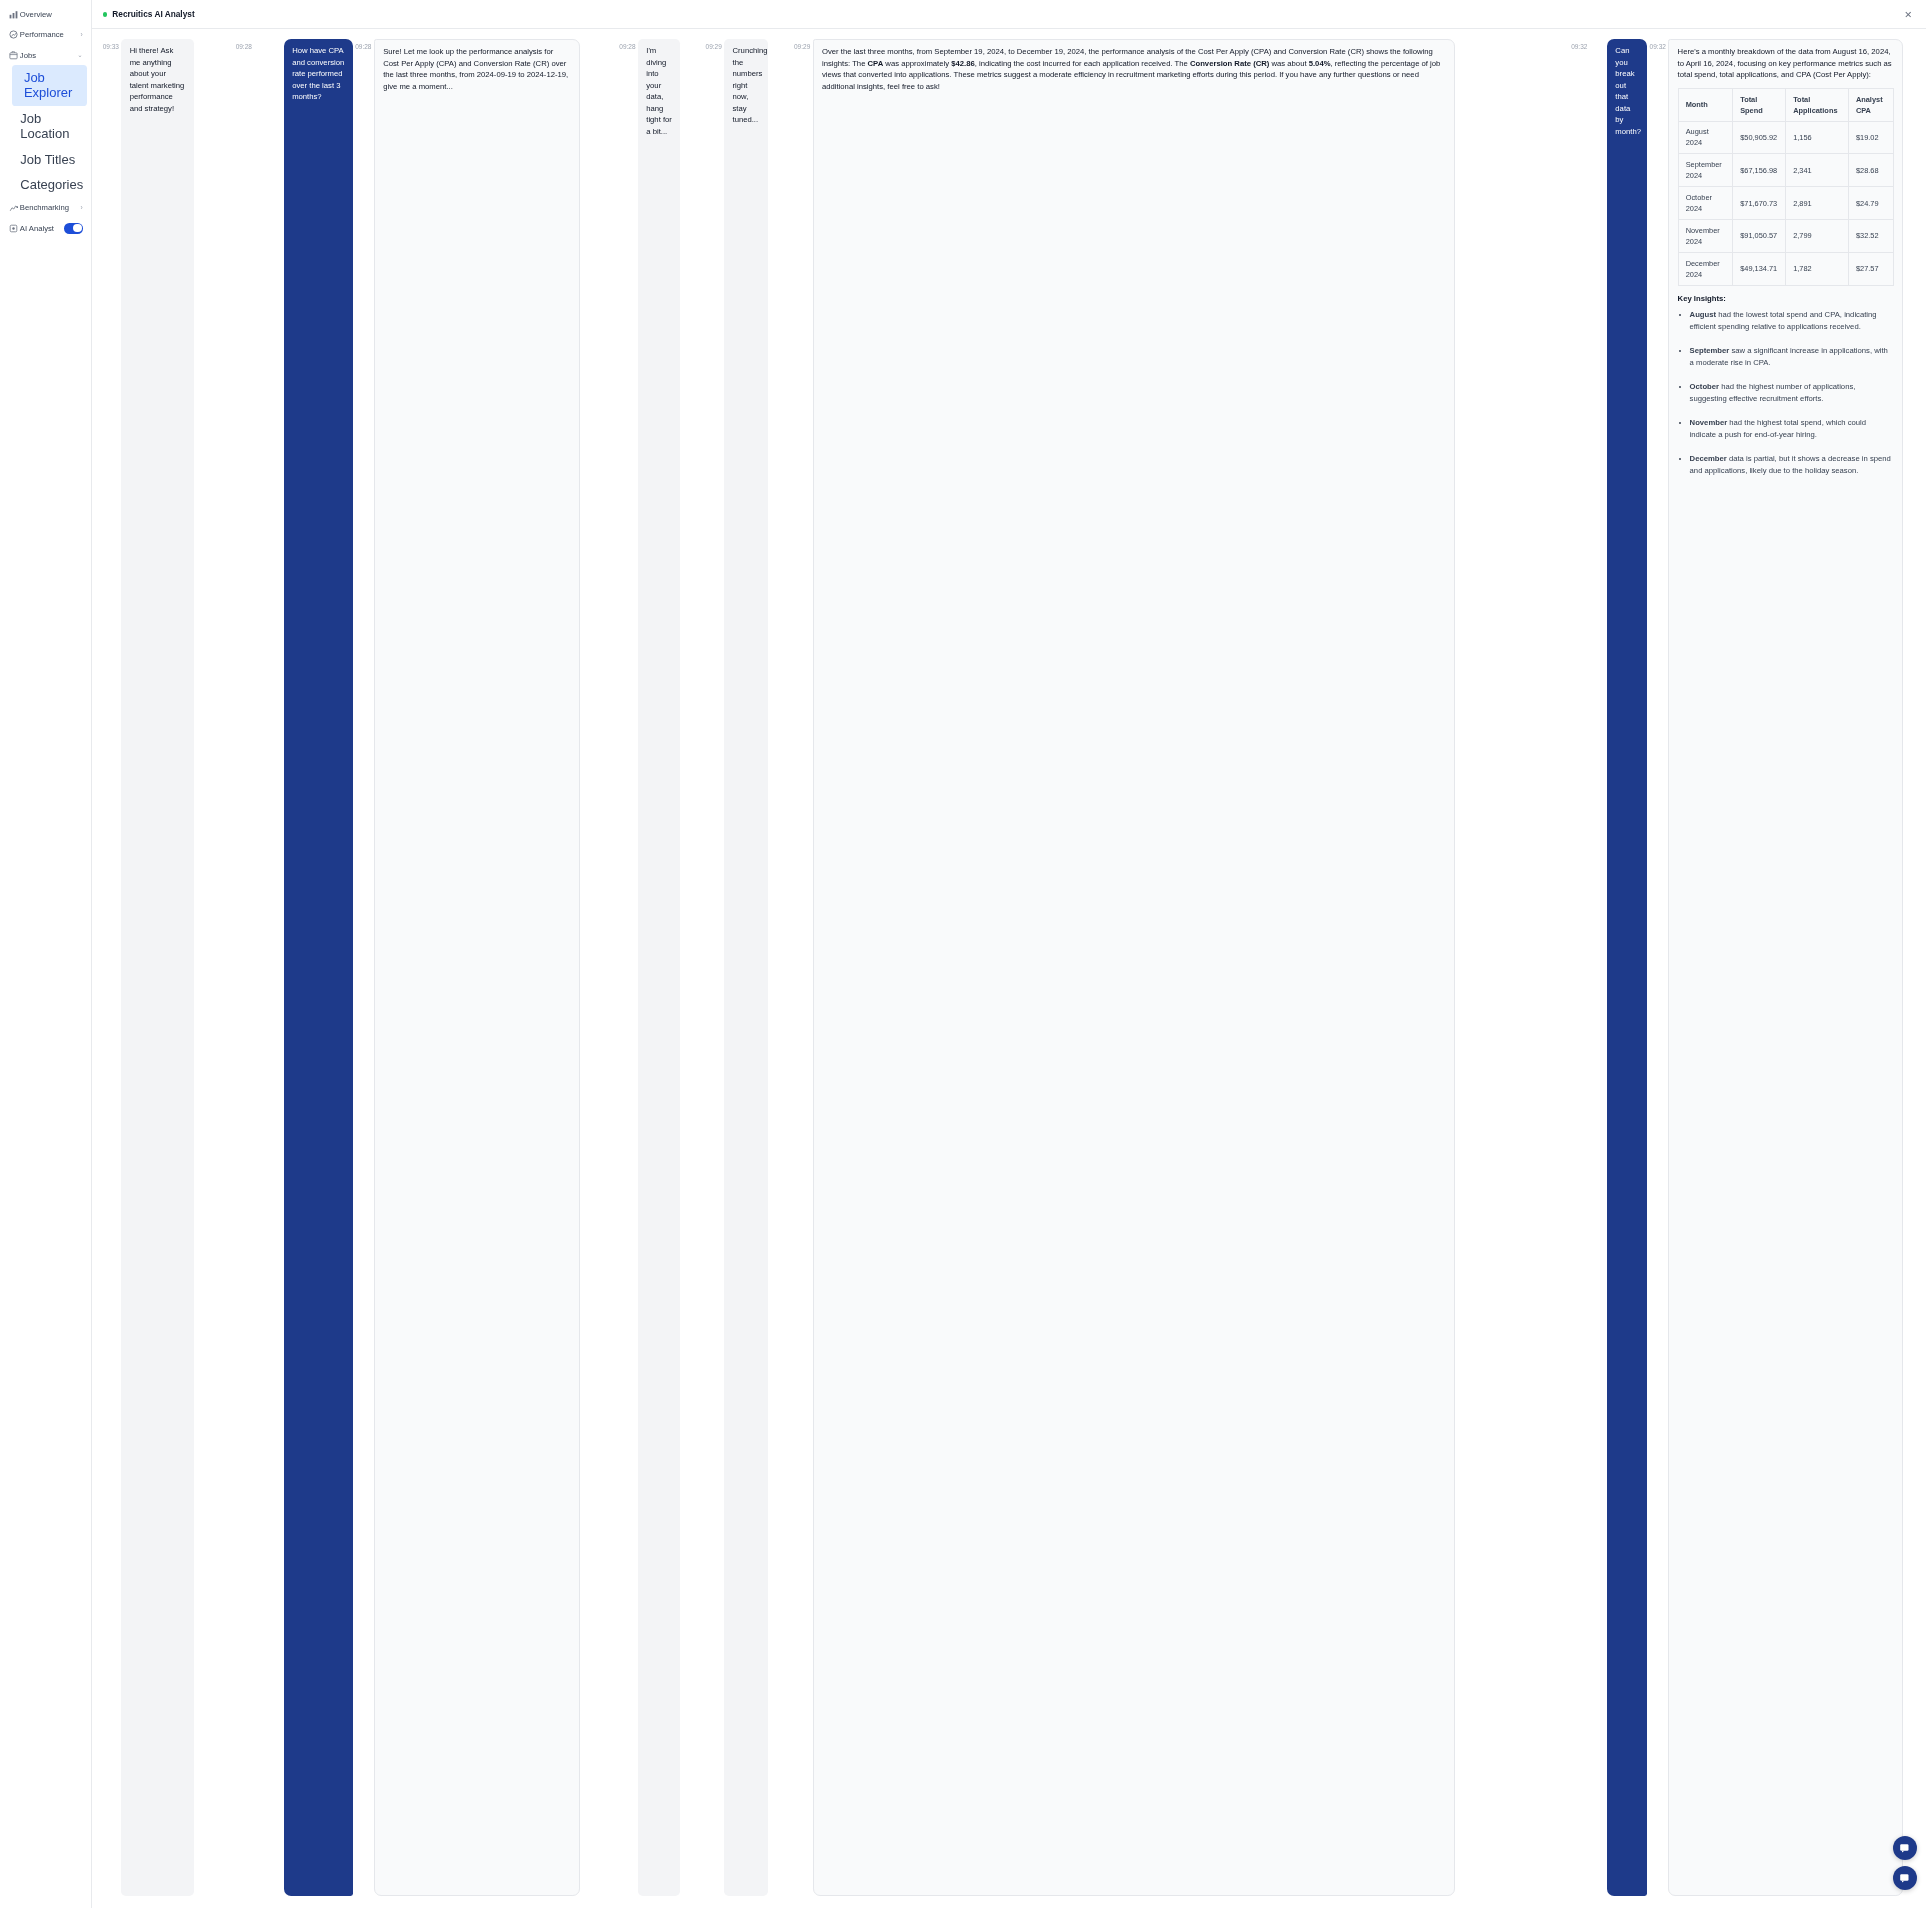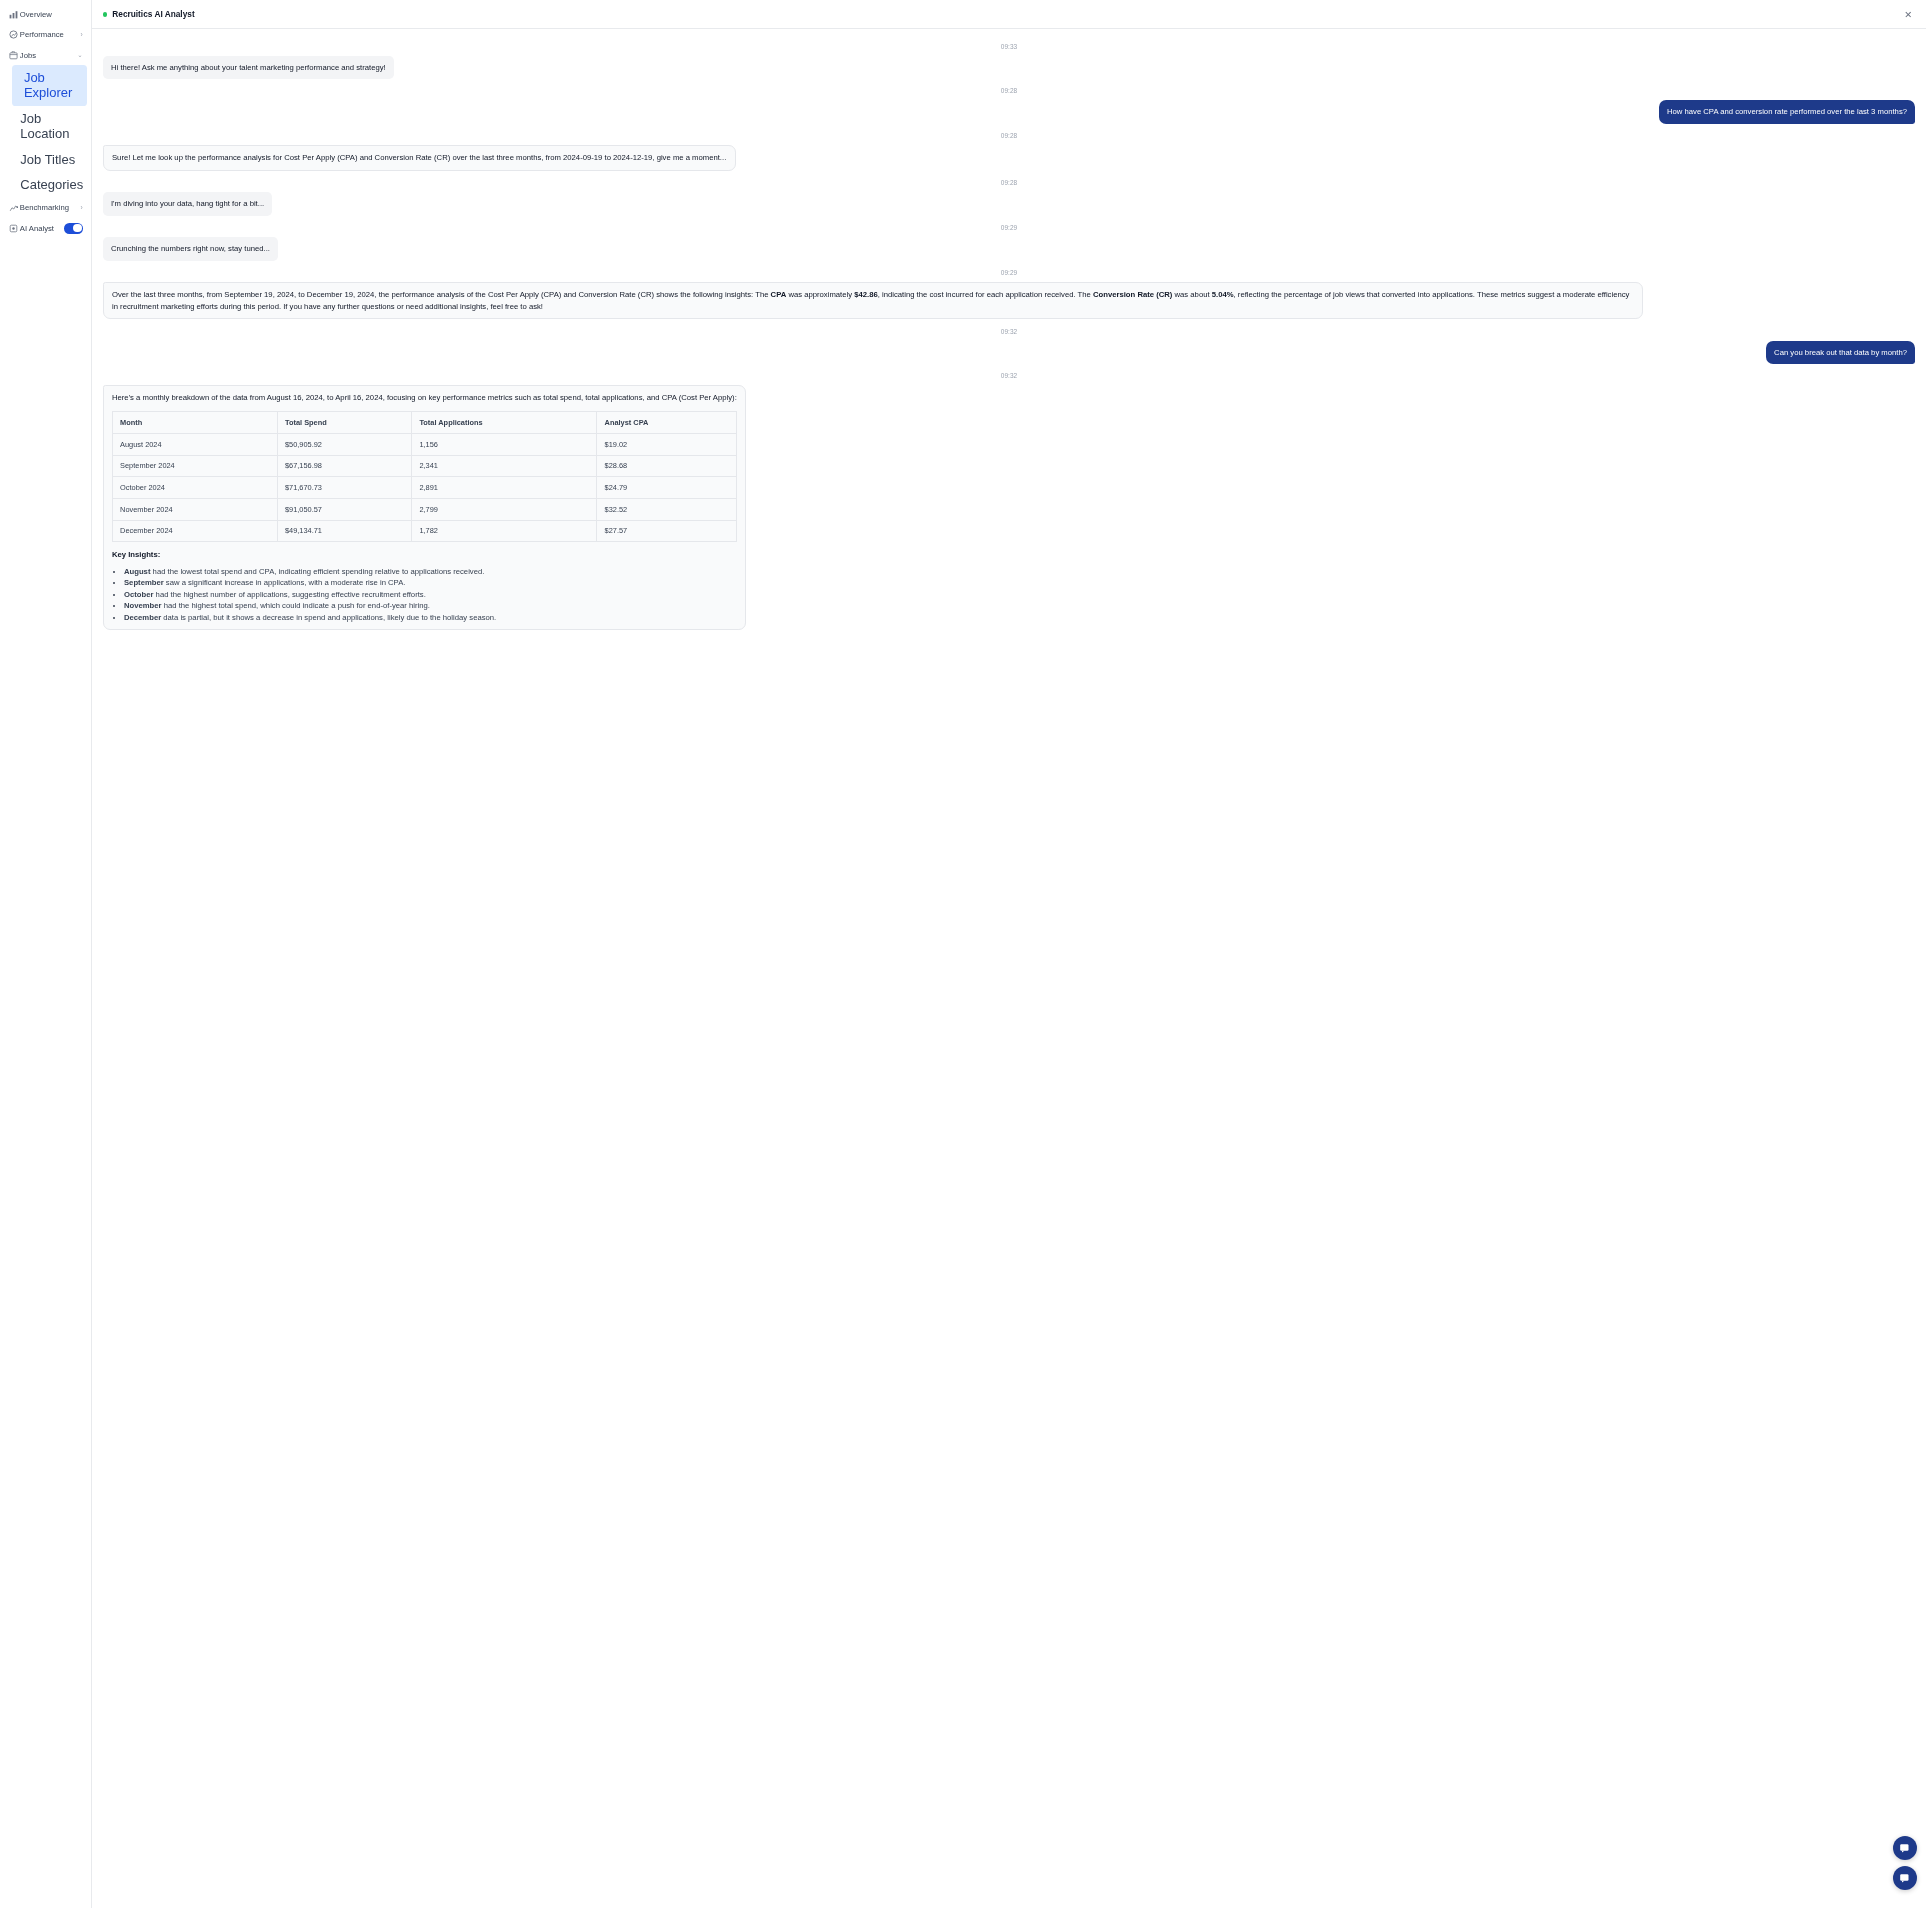--- a/index.html
+++ b/index.html
@@ -98,21 +98,21 @@
       align-items: center;
       justify-content: center;
     }
 
     
     .chat-body {
       flex: 1;
       overflow-y: auto;
       padding: 9.5px 10.7px;
       display: flex;
-      flex-direction: column;
+      flex-direction: row;
       gap: 2.4px;
     }
     .timestamp {
       text-align: center;
       font-size: 6.5px;
       color: #9ca3af;
       margin: 3.6px 0;
     }
     .msg-row {
       display: flex;
@@ -174,21 +174,21 @@
     .key-insights .label {
       font-weight: 700;
       font-size: 7.7px;
       margin-bottom: 4.8px;
     }
     .key-insights ul {
       list-style: disc;
       padding-left: 12px;
       display: flex;
       flex-direction: column;
-      gap: 0;
+      gap: 13px;
     }
     .key-insights li {
       font-size: 7.7px;
       line-height: 1.5;
       color: #374151;
     }
     .key-insights li strong { font-weight: 700; }
 
     
     .chat-fab {

